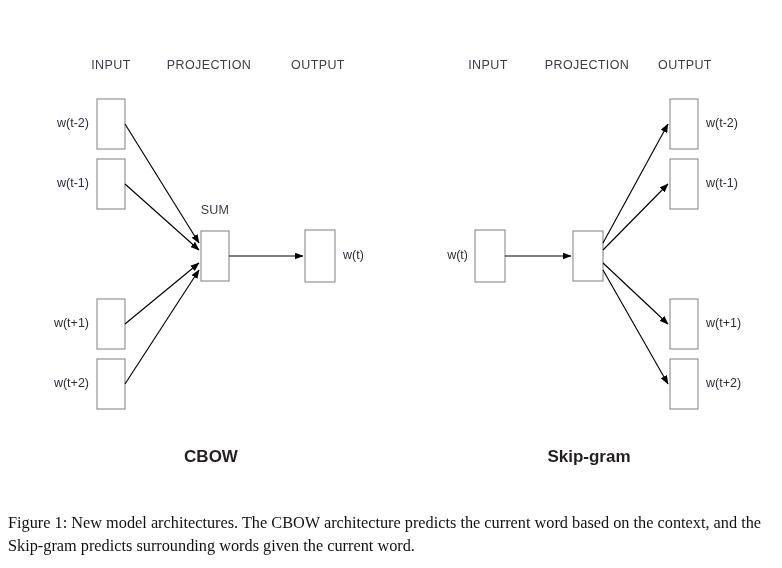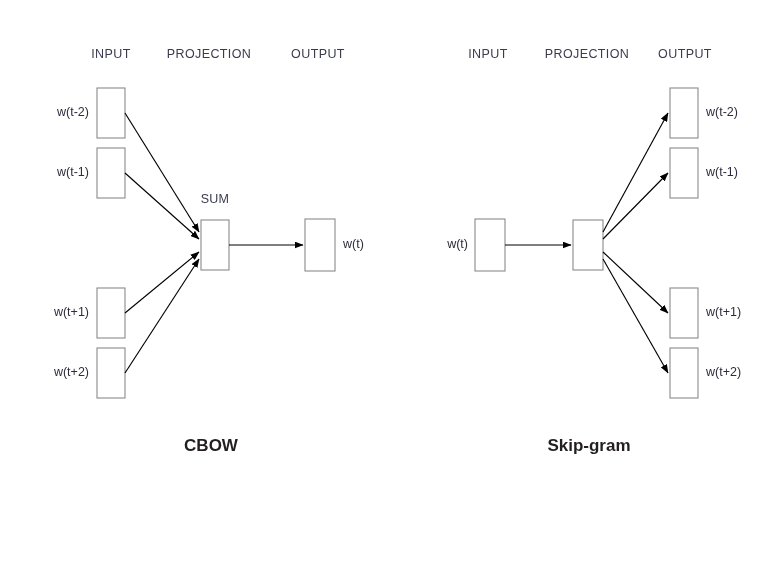--- a/index.html
+++ b/index.html
@@ -12,20 +12,21 @@
     height: 568px;
     font-family: "Liberation Sans", sans-serif;
     color: #231f20;
     overflow: hidden;
     position: relative;
   }
   #figure-root {
     position: relative;
     width: 782px;
     height: 431px;
+    margin-top: 11px;
   }
   #diagram-svg {
     position: absolute;
     left: 0;
     top: 0;
     width: 782px;
     height: 480px;
     display: block;
   }
   .col-header {
@@ -173,14 +174,15 @@
         <text class="node-label right-of-box" x="706" y="313">w(t+1)</text>
 
         <rect class="node-box" x="670" y="348" width="28" height="50"></rect>
         <text class="node-label right-of-box" x="706" y="373">w(t+2)</text>
       </g>
 
       <text class="model-name" x="589" y="447">Skip-gram</text>
     </g>
   </svg>
 
+  <div id="caption">Figure 1: New model architectures. The CBOW architecture predicts the current word based on the context, and the Skip-gram predicts surrounding words given the current word.</div>
 
 </div>
 
 </body></html>

